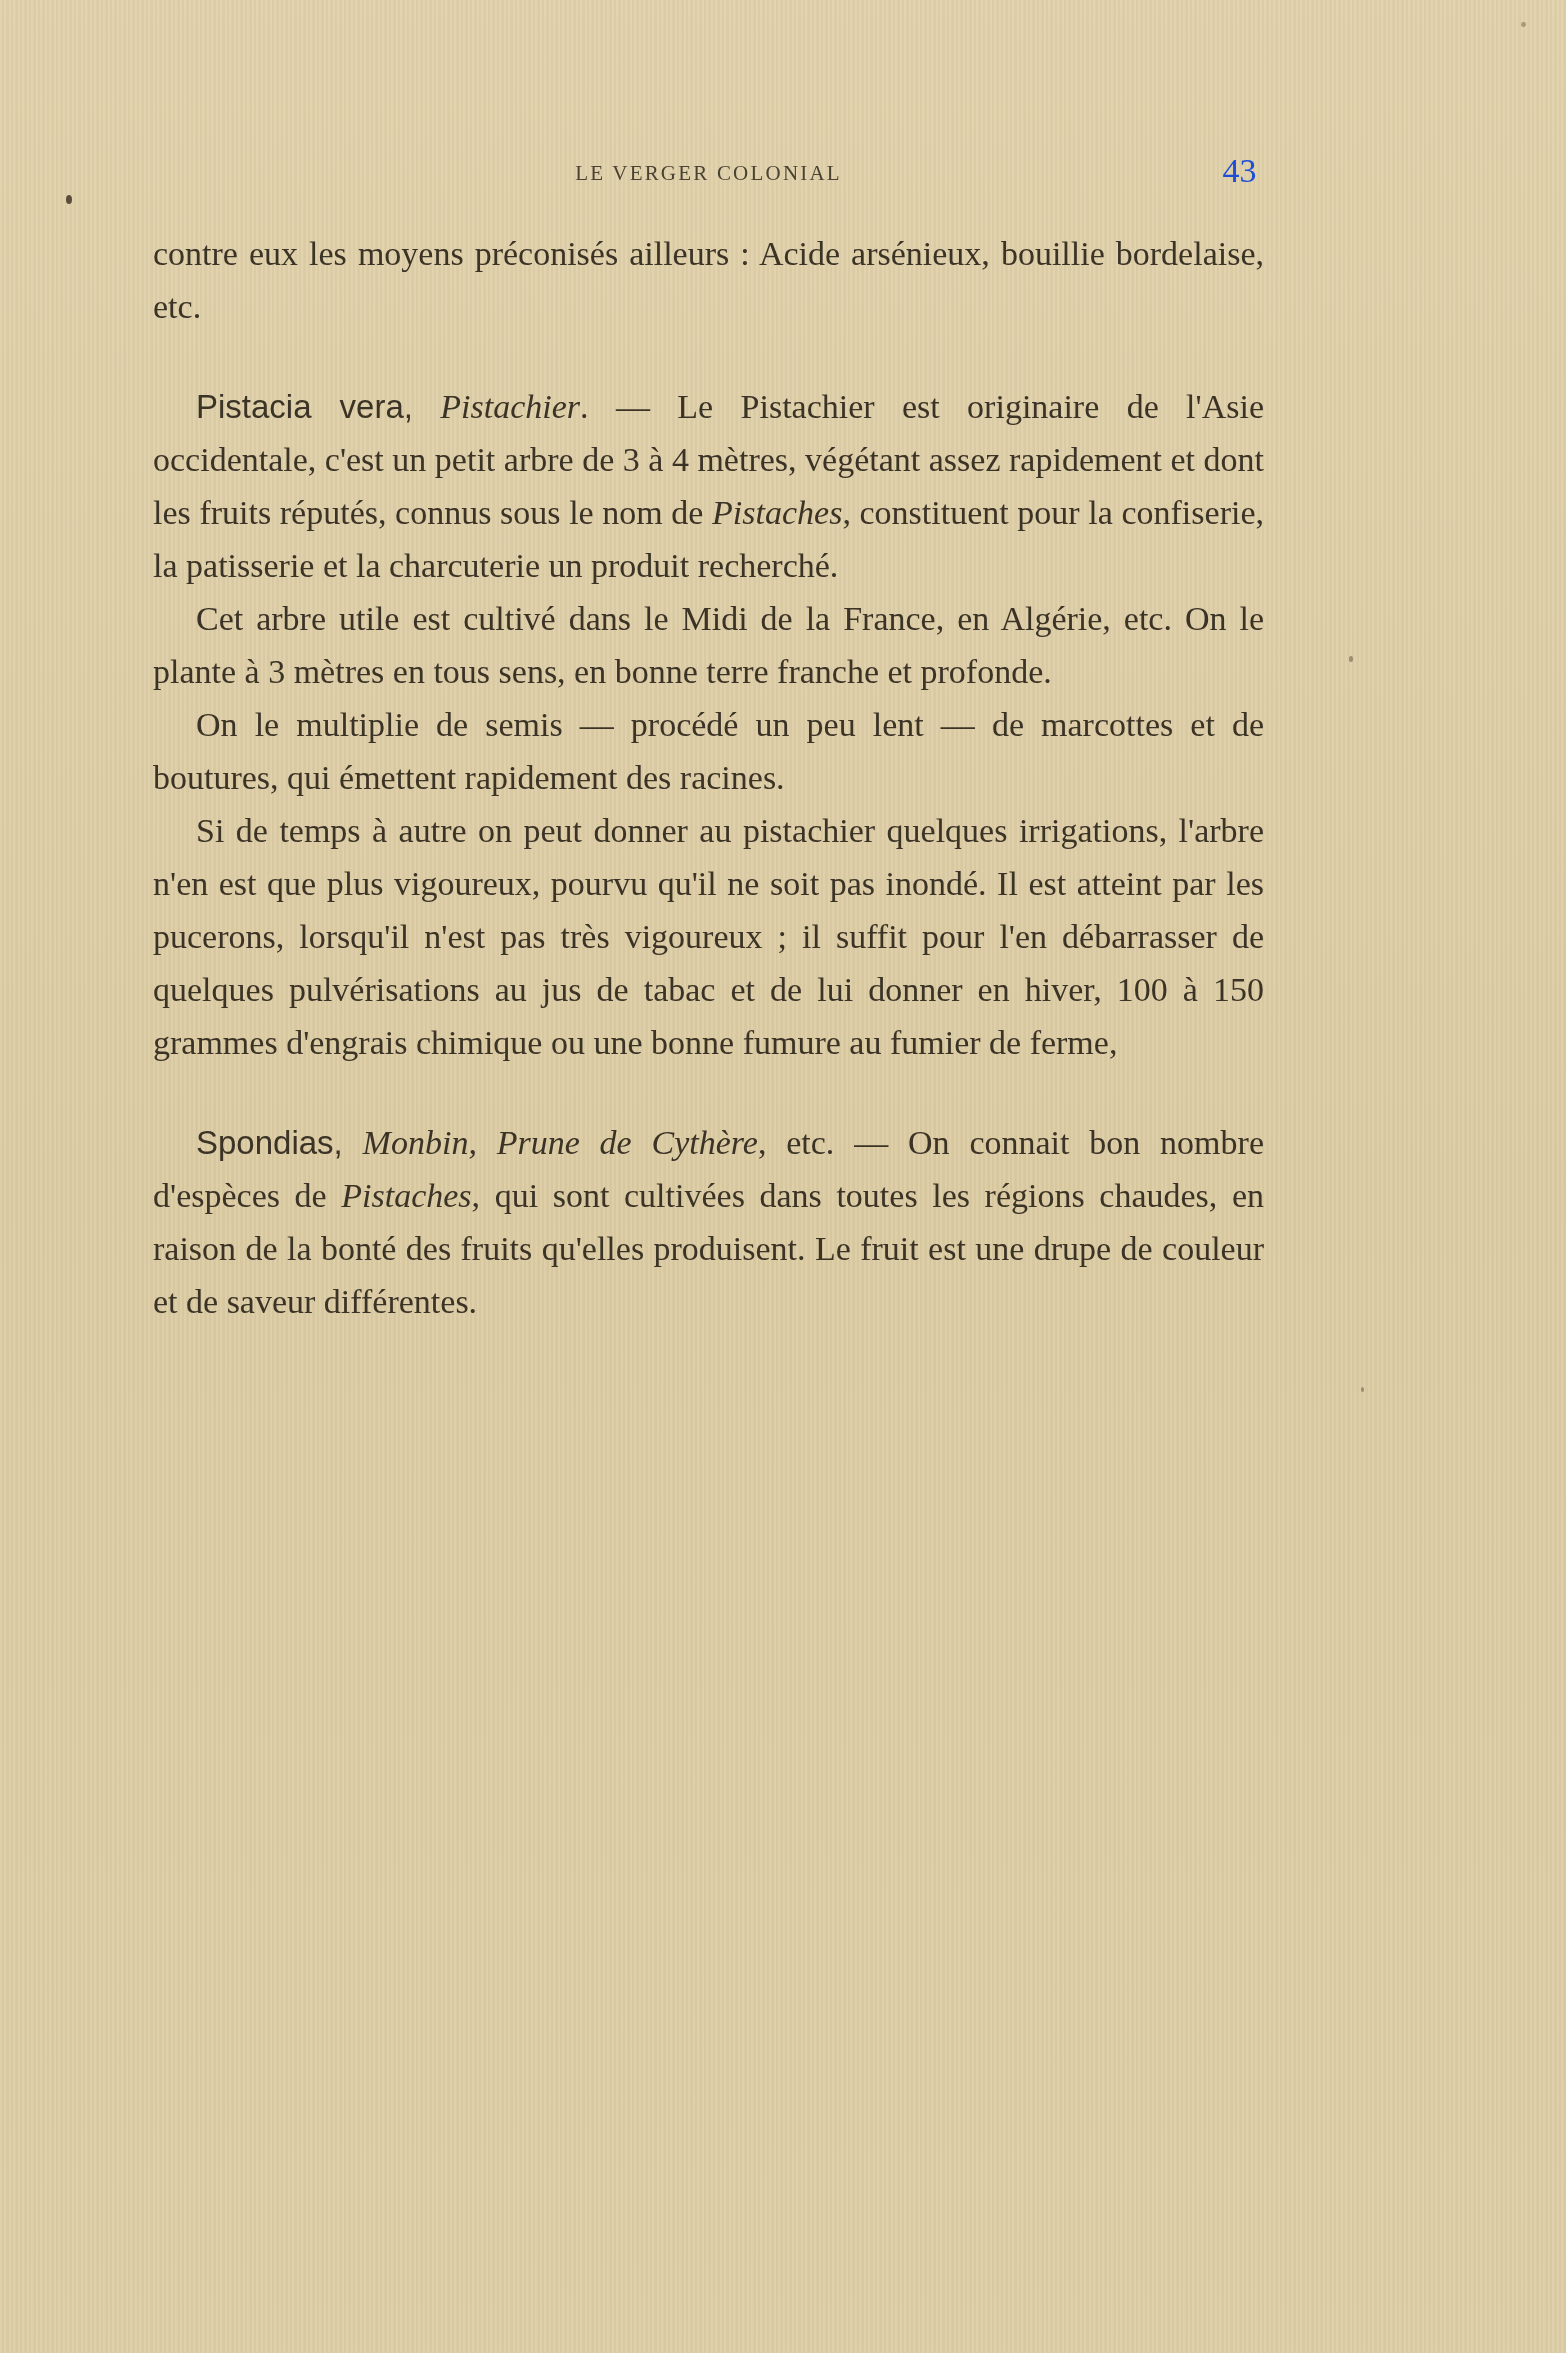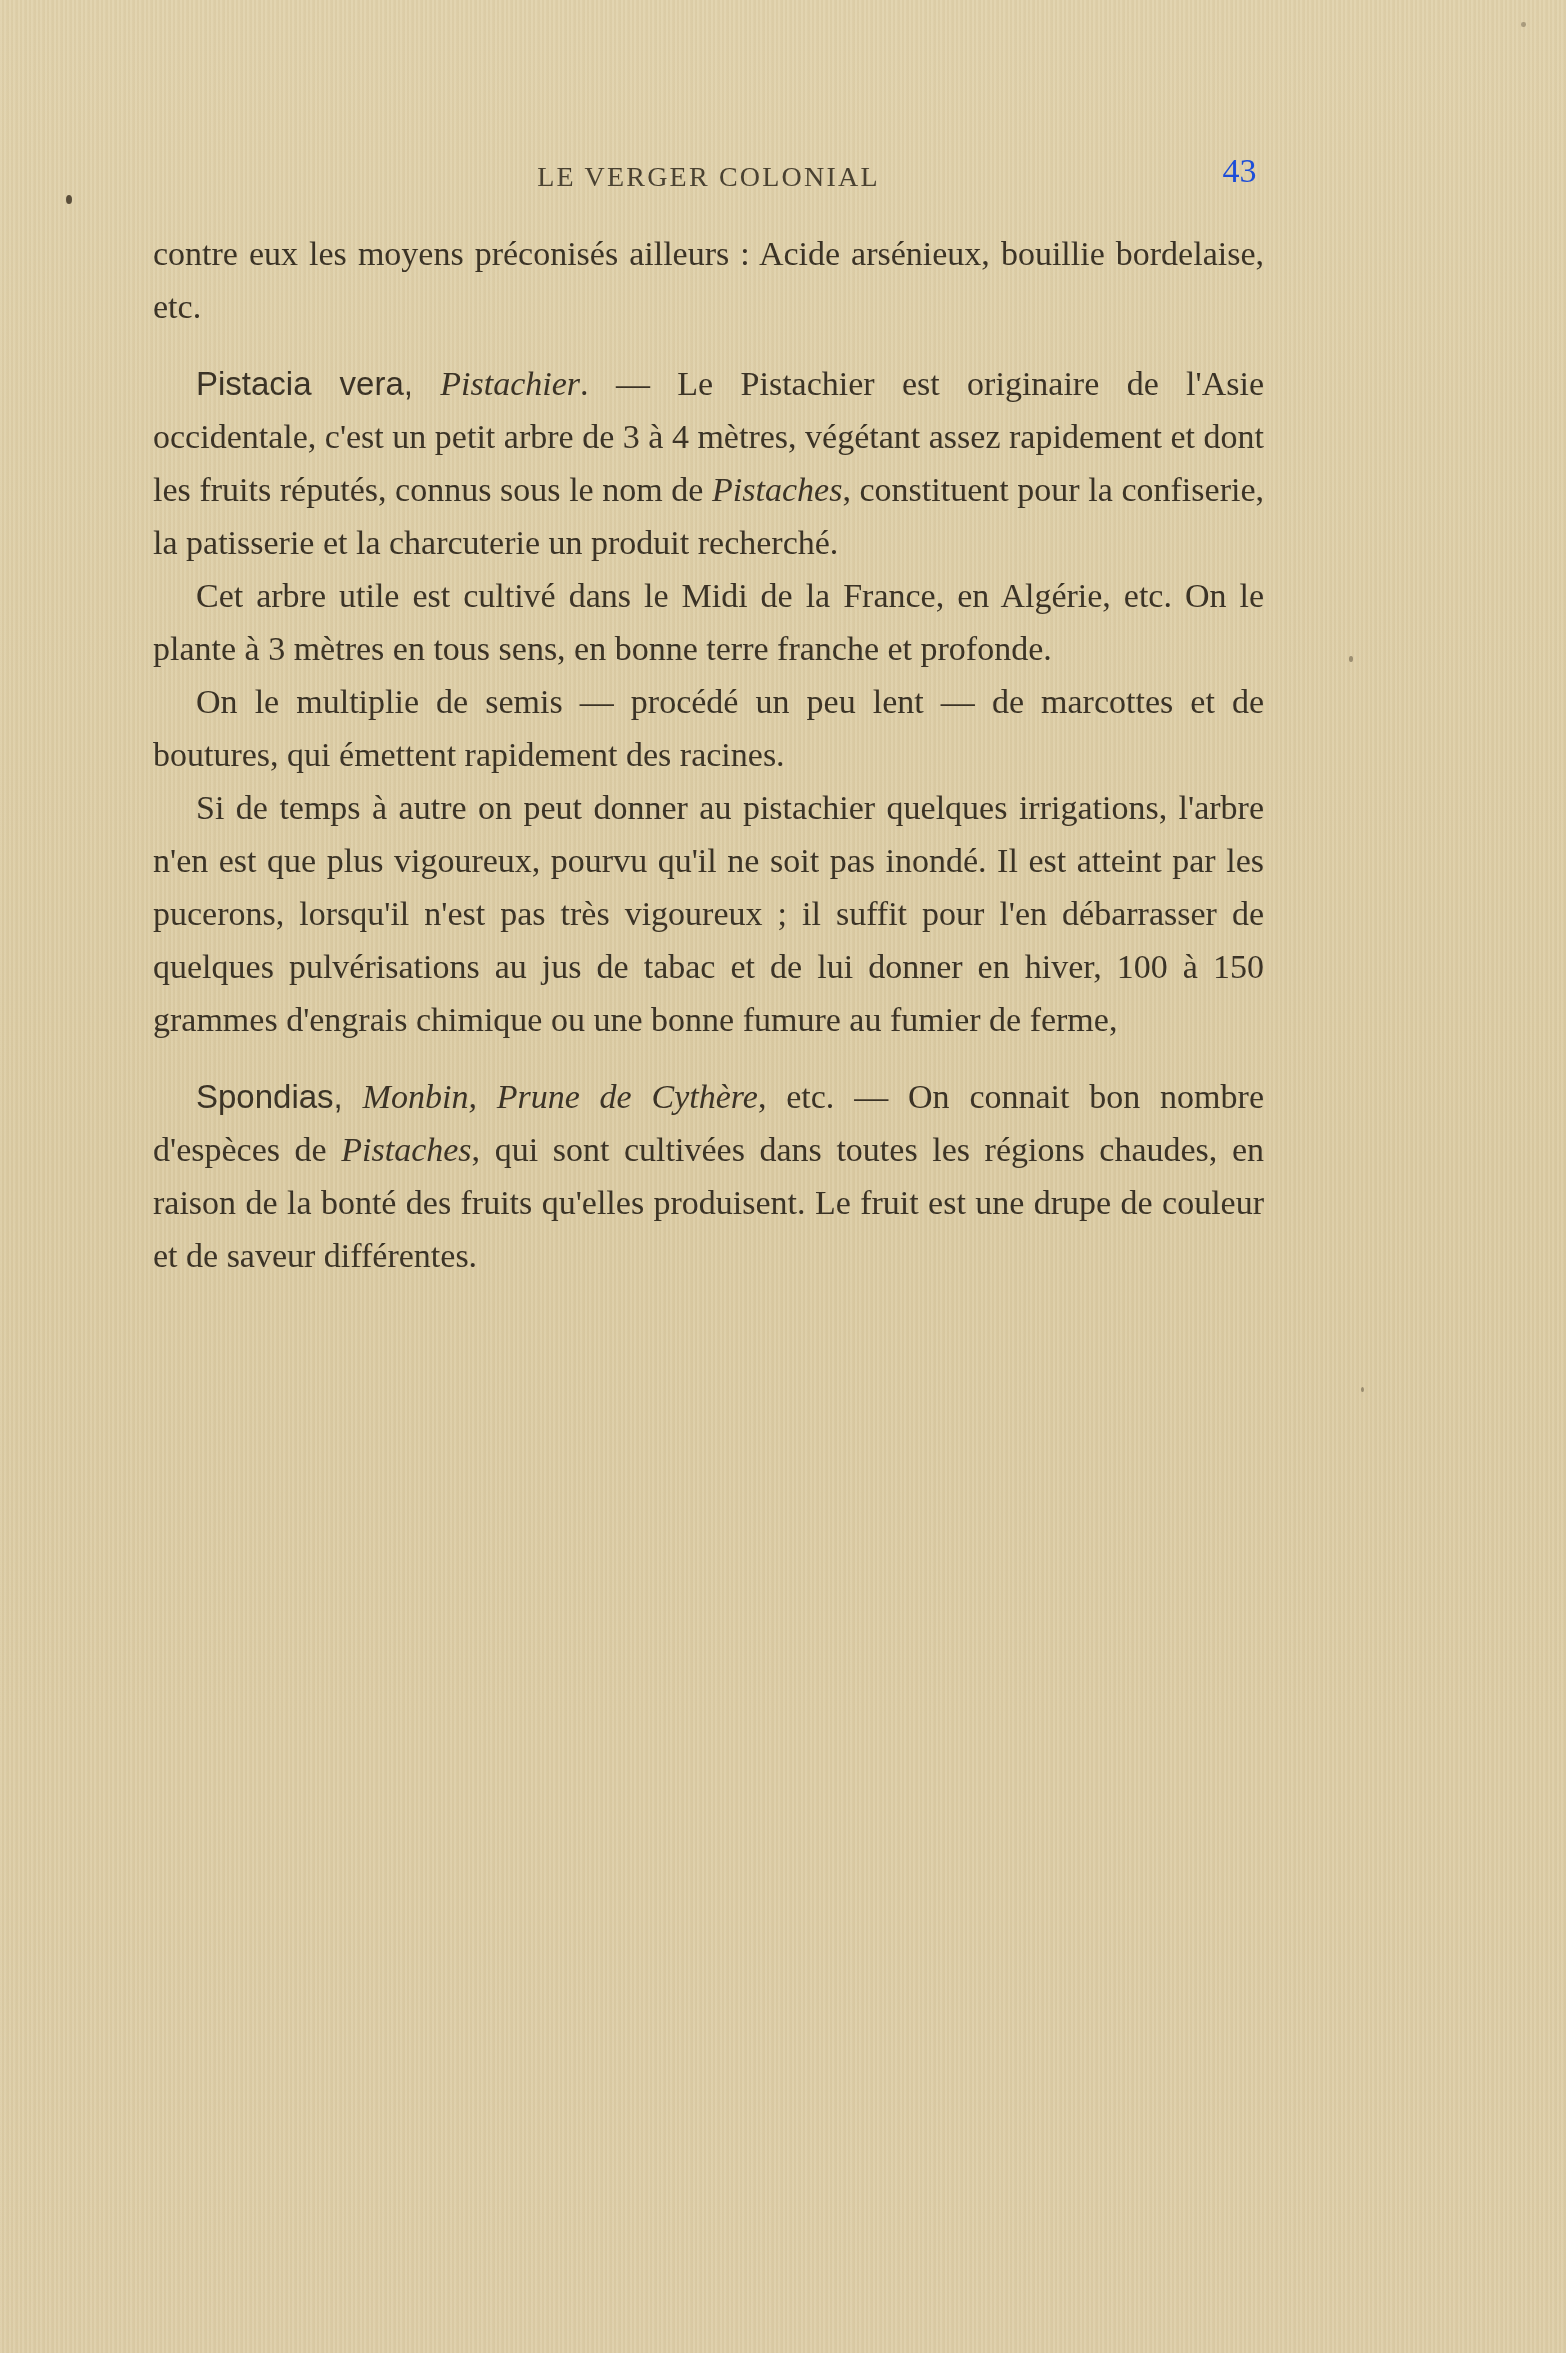--- a/index.html
+++ b/index.html
@@ -11,33 +11,33 @@
       linear-gradient(180deg, #dfd0aa 0%, #dacaa2 50%, #dccca6 100%);
     position: relative; overflow: hidden;
     font-family: "Liberation Serif", "DejaVu Serif", serif;
     color: #3b3326;
   }
   .page-header {
     position: absolute; top: 153px; left: 153px; width: 1111px; height: 45px;
   }
   .running-title {
     position: absolute; left: 0; right: 0; top: 7.5px; text-align: center;
-    font-size: 28px; letter-spacing: 2.2px; color: #4a4232;
+    font-size: 21px; letter-spacing: 2.2px; color: #4a4232;
   }
   .page-number {
     position: absolute; right: 7.5px; top: -1.5px;
     font-size: 34px; color: #1d4ed8;
   }
   .body-text {
     position: absolute; left: 153px; top: 227px; width: 1111px;
     font-size: 34px; line-height: 53px; text-align: justify;
   }
   .para { margin: 0; text-indent: 43px; }
   .para.cont { text-indent: 0; }
-  .para.section { margin-top: 24px; }
+  .para.section { margin-top: 47px; }
   .lead { font-family: "Liberation Sans", "DejaVu Sans", sans-serif; font-size: 33px; }
   .it { font-style: italic; }
   .speck { position: absolute; background: #5a4e3a; border-radius: 50%; }
 </style>
 </head>
 <body>
 
 <div class="page-header">
   <div class="running-title">LE VERGER COLONIAL</div>
   <div class="page-number">43</div>

